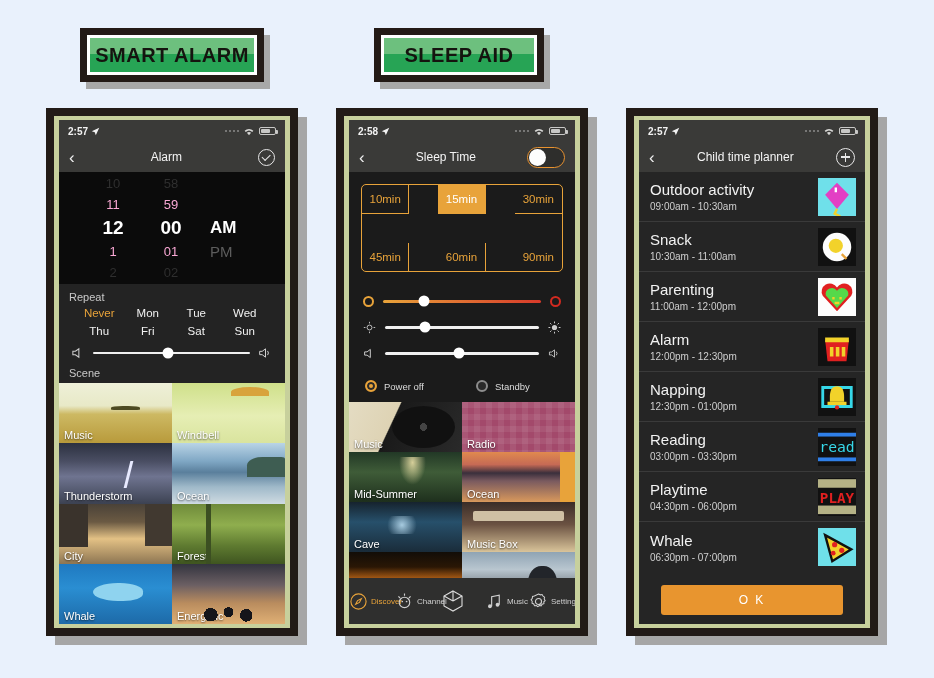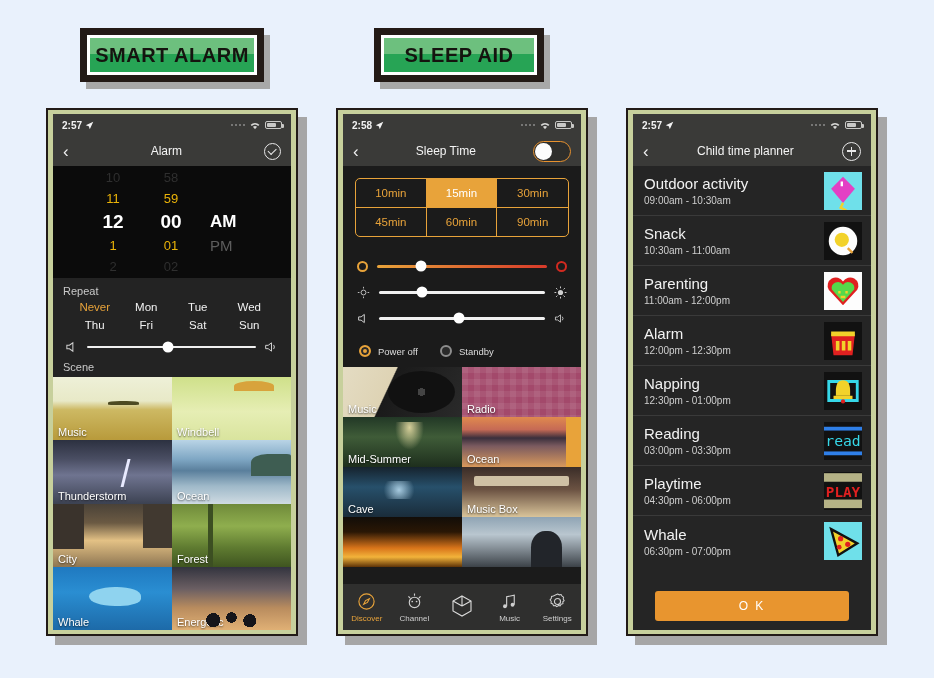--- a/index.html
+++ b/index.html
@@ -40,21 +40,21 @@
 
   
   .phone-wrap { position: absolute; width: 252px; height: 528px; }
   .phone-shadow {
     position: absolute; left: 9px; top: 9px; width: 252px; height: 528px;
     background: #a6a6a6;
   }
   .phone-outer {
     position: absolute; left: 0; top: 0; width: 252px; height: 528px;
     background: #221b17;
-    padding: 2px;
+    padding: 8px;
   }
   .phone-frame {
     width: 100%; height: 100%;
     background: #c7d09c;
     padding: 4px 5px;
   }
   .screen {
     width: 100%; height: 100%;
     background: #1b1b1b;
     overflow: hidden;
@@ -116,21 +116,21 @@
   }
 
   
   .picker {
     background: #0b0b0b; height: 112px; position: relative;
     display: flex; align-items: center; justify-content: center; gap: 0;
     flex: 0 0 auto;
   }
   .pcol { width: 58px; text-align: center; }
   .pcol.ampm { width: 60px; text-align: left; padding-left: 10px;}
-  .prow { font-size: 13px; color: #eab308; height: 21px; line-height: 21px; }
+  .prow { font-size: 13px; color: #f9a8d4; height: 21px; line-height: 21px; }
   .prow.dim2 { color: #2f2f2f; }
   .prow.sel { color: #ffffff; font-size: 19px; font-weight: bold; height: 26px; line-height: 26px; }
   .prow.selamp { color:#ffffff; font-size: 17px; font-weight:bold; height:26px; line-height:26px;}
   .prow.ampm-dim { color:#5d5d5d; font-size:15px; }
 
   
   .repeat-block { background:#232323; padding: 7px 10px 4px 10px; flex:0 0 auto;}
   .sec-title { color:#c9c9c9; font-size:11px; margin-bottom:4px;}
   .days { display:grid; grid-template-columns: repeat(4,1fr); row-gap:6px; padding: 0 6px 0 6px;}
   .day { text-align:center; font-size:11.5px; color:#f1f1f1; }
@@ -168,35 +168,35 @@
   .art-energetic{ background: linear-gradient(to bottom,#33343f 0%,#6b5f63 35%,#b98c5e 65%,#e0b075 100%);}
   .art-energetic::after{content:"";position:absolute;left:24%;bottom:0;width:52%;height:52%;
     background:radial-gradient(circle at 20% 70%,#15151a 0 13%,transparent 13%),
                radial-gradient(circle at 50% 62%,#15151a 0 14%,transparent 14%),
                radial-gradient(circle at 80% 72%,#15151a 0 12%,transparent 12%);}
 
   
   .dur-wrap { padding: 12px 12px 8px 12px; flex:0 0 auto; background:#1b1b1b;}
   .dur-grid {
     display:grid; grid-template-columns: repeat(3,1fr);
-    border:1px solid #e8a33a; border-radius:5px; overflow:hidden;
+    border:1px solid #e8a33a; border-radius:5px; overflow:hidden;gap:29px;
   }
   .dur { text-align:center; padding:8px 0; font-size:11.5px; color:#e8a33a; border-right:1px solid #e8a33a;}
   .dur:nth-child(3n){border-right:none;}
   .dur:nth-child(-n+3){border-bottom:1px solid #e8a33a;}
   .dur.sel { background:#e8a33a; color:#ffffff;}
 
   .slider-block { padding: 8px 14px 6px 14px; flex:0 0 auto;}
   .sl-row { display:flex; align-items:center; gap:9px; height:26px; }
   .sl-ico { color:#cdcdcd; font-size:13px; line-height:1; width:13px; text-align:center;}
   .sl-track { flex:1; height:3px; border-radius:2px; background:#f0f0f0; position:relative;}
   .sl-track.warm { background: linear-gradient(to right,#e8a33a,#d83a2a); }
   .ring-o { width:11px;height:11px;border-radius:50%;border:2px solid #e8a33a;}
   .ring-r { width:11px;height:11px;border-radius:50%;border:2px solid #d22a20;}
-  .radios { display:flex; gap:22px; padding: 8px 16px 10px 16px; flex:0 0 auto;}
+  .radios { display:flex; gap:52px; padding: 8px 16px 10px 16px; flex:0 0 auto;}
   .radio { display:flex; align-items:center; gap:7px; }
   .rdot { width:12px;height:12px;border-radius:50%;border:2px solid #8d8d8d; background:#2a2a2a;}
   .rdot.on { border-color:#e8a33a; background:#e8a33a; box-shadow: inset 0 0 0 2px #2a2a2a, inset 0 0 0 6px #e8a33a;}
   .rlabel { color:#dcdcdc; font-size:9.5px;}
 
   .media-grid { flex:1; display:grid; grid-template-columns:1fr 1fr; grid-auto-rows: 50px; overflow:hidden;}
   .mtile { position:relative; overflow:hidden; }
   .mtile .cap { position:absolute; left:5px; bottom:2px; color:#fff; font-size:11px; text-shadow:0 1px 2px rgba(0,0,0,.7);}
   .art-vinyl { background: linear-gradient(115deg,#e4dcc3 0%,#ded3b4 38%,#1a1a1a 39%,#2a2a2a 100%); }
   .art-vinyl::after{content:"";position:absolute;right:6%;top:8%;width:56%;height:84%;border-radius:50%;background:radial-gradient(circle,#444 0 10%,#111 10% 100%);}
@@ -210,21 +210,21 @@
   .art-ocean2::after{content:"";position:absolute;right:0;top:0;width:13%;height:100%;background:#e8a33a;}
   .art-cave { background: linear-gradient(to bottom,#16232e 0%,#27506b 40%,#1a2c3a 100%);}
   .art-cave::after{content:"";position:absolute;left:30%;top:28%;width:34%;height:36%;background:radial-gradient(circle,rgba(190,225,245,.85),rgba(190,225,245,0) 70%);}
   .art-musicbox { background: linear-gradient(to bottom,#3a2d28 0%,#6b5242 45%,#d9c49a 100%);}
   .art-musicbox::after{content:"";position:absolute;left:10%;top:18%;width:80%;height:20%;background:#cfc0a4;border-radius:2px;}
   .art-fire { background: linear-gradient(to bottom,#120d08 0%,#2a1705 30%,#d8741a 62%,#f2b33a 80%,#5e3307 100%);}
   .art-sunset { background: linear-gradient(to bottom,#8fa4b4 0%,#b9c6cf 35%,#8a949c 60%,#3c4248 100%);}
   .art-sunset::after{content:"";position:absolute;right:16%;bottom:0;width:26%;height:72%;background:#22252a;border-radius:45% 45% 0 0;}
 
   .tabbar { height:46px; background:#2f2f2e; display:flex; align-items:center; justify-content:space-around; flex:0 0 auto;}
-  .tab { display:flex; flex-direction:column; align-items:center; gap:3px; width:46px;}
+  .tab { display:flex; align-items:center; gap:3px; width:46px;}
   .tab .tlabel { font-size:8px; color:#cfcfcf; }
   .tab.active .tlabel { color:#e8a33a; }
   .tic { width:19px; height:19px; position:relative; }
   .tic svg { display:block; }
 
   
   .plan-list { flex:1; overflow:hidden; background:#252525; }
   .plan-row {
     display:flex; align-items:center; justify-content:space-between;
     padding: 6px 9px 6px 11px; height:50px; border-bottom:1px solid #3a3a3a;

